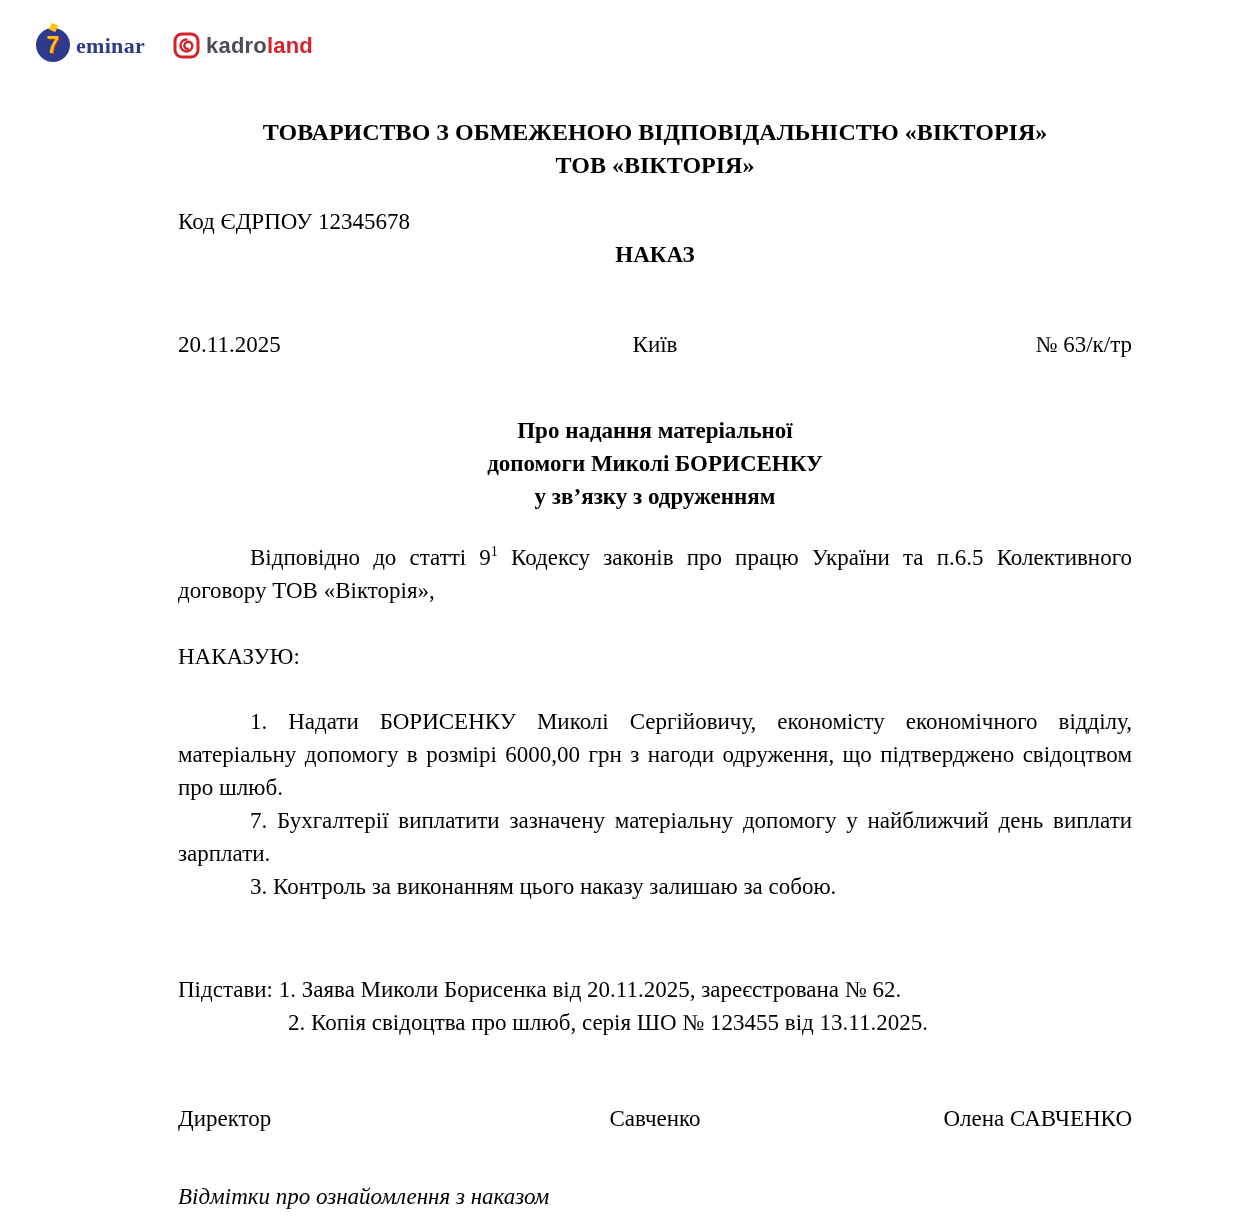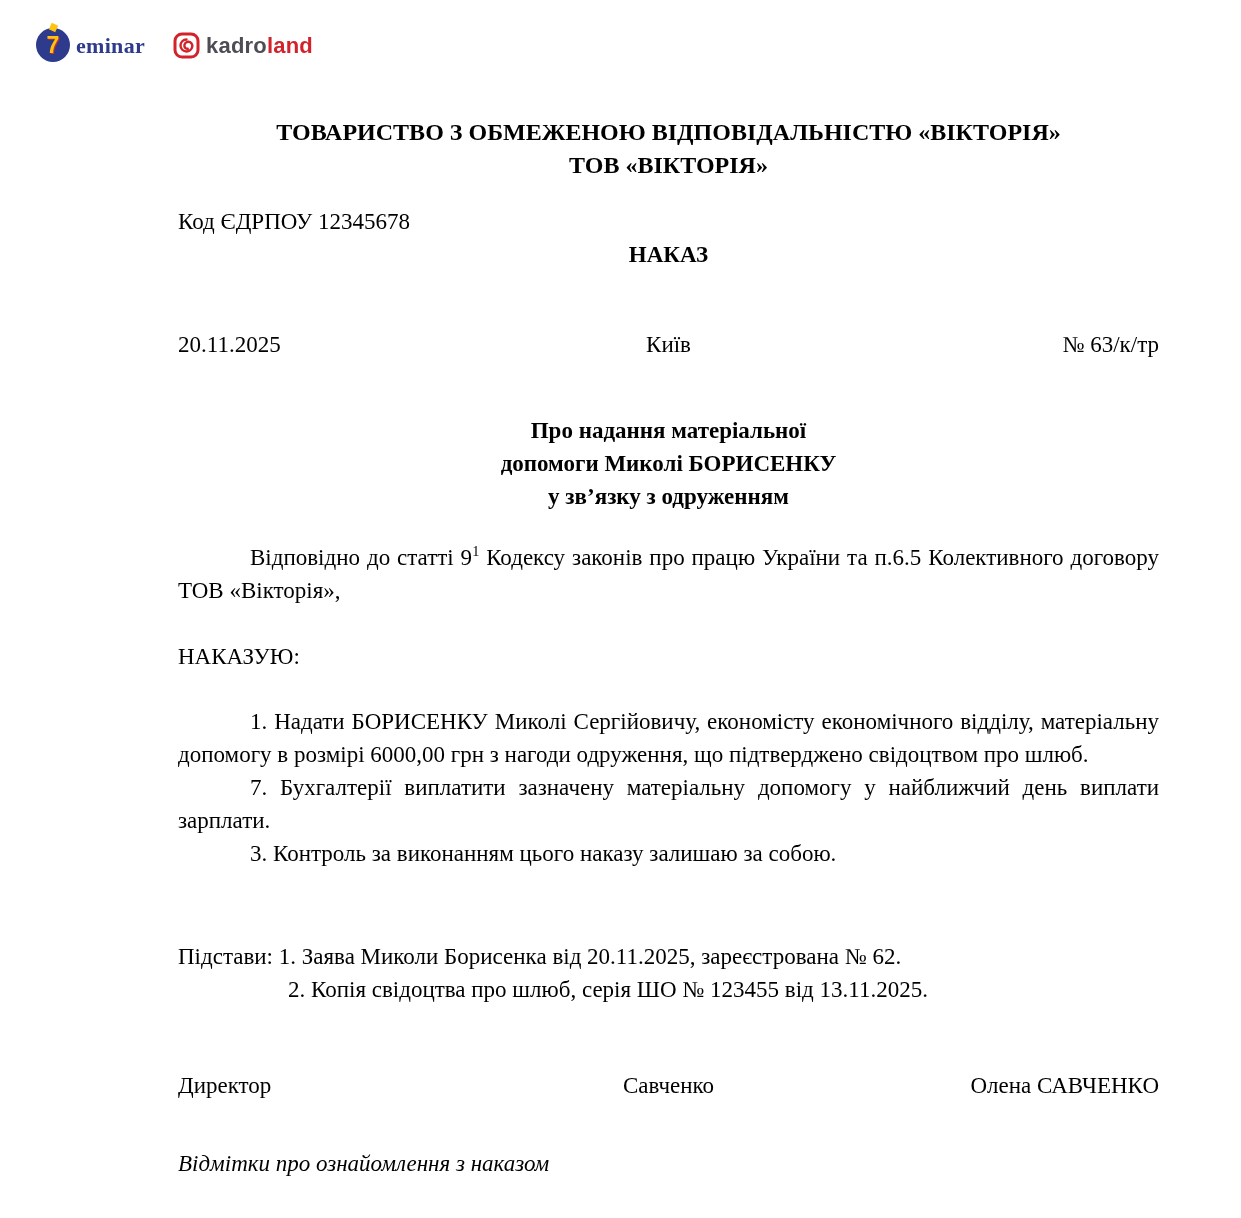--- a/index.html
+++ b/index.html
@@ -36,21 +36,21 @@
     font-weight: bold; font-size: 22px; letter-spacing: 0.3px;
   }
   .kadro-icon svg { display: block; }
   .kadro-text {
     font-family: "Liberation Sans", sans-serif;
     font-weight: bold; font-size: 22px; color: #4d4d55; letter-spacing: 0.2px;
   }
   .kadro-text .land { color: #d2232a; }
 
   
-  .doc { padding: 0 82px 0 178px; }
+  .doc { padding: 0 109px 0 178px; }
   .company { text-align: center; font-weight: bold; margin-top: 54px; font-size: 24px; }
   .edrpou { text-align: left; margin-top: 23px; }
   .doctype { text-align: center; font-weight: bold; }
   .meta { display: flex; margin-top: 57px; }
   .m-left { flex: 1; text-align: left; }
   .m-center { flex: 1; text-align: center; }
   .m-right { flex: 1; text-align: right; }
   .subject { font-weight: bold; margin-top: 53px; text-align: center; }
   .preamble { margin: 28px 0 0 0; text-indent: 72px; text-align: justify; }
   sup { font-size: 0.62em; line-height: 0; vertical-align: super; }

